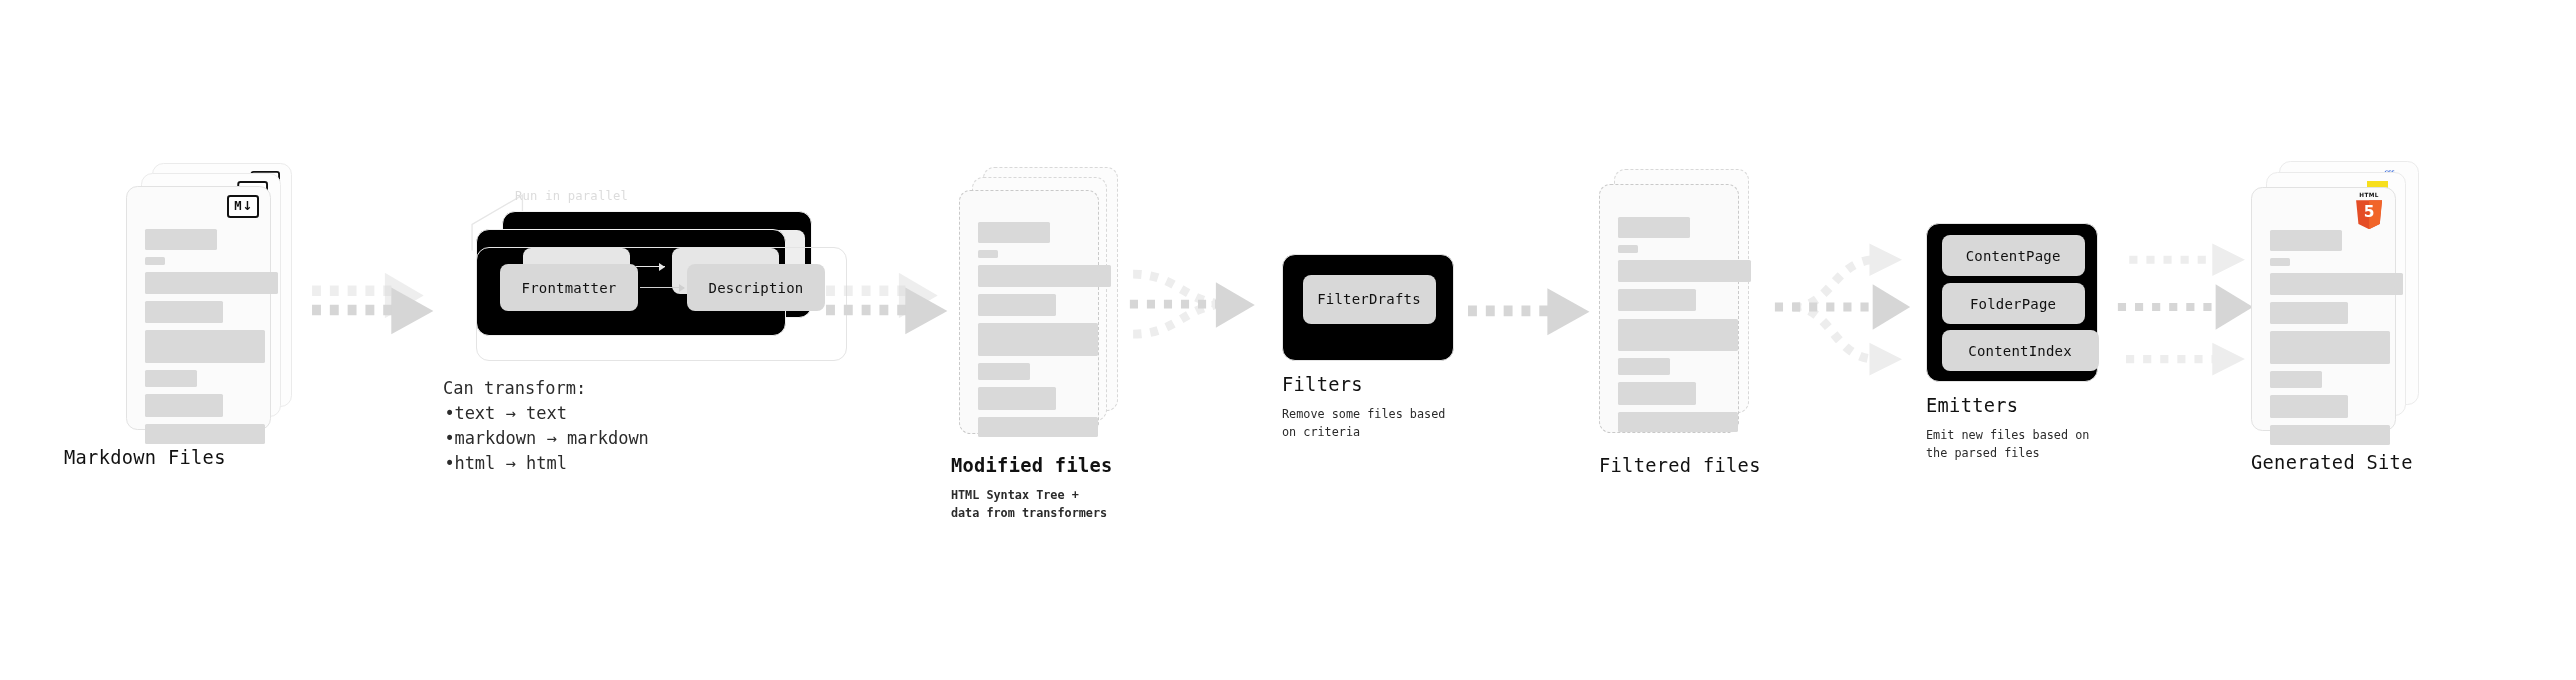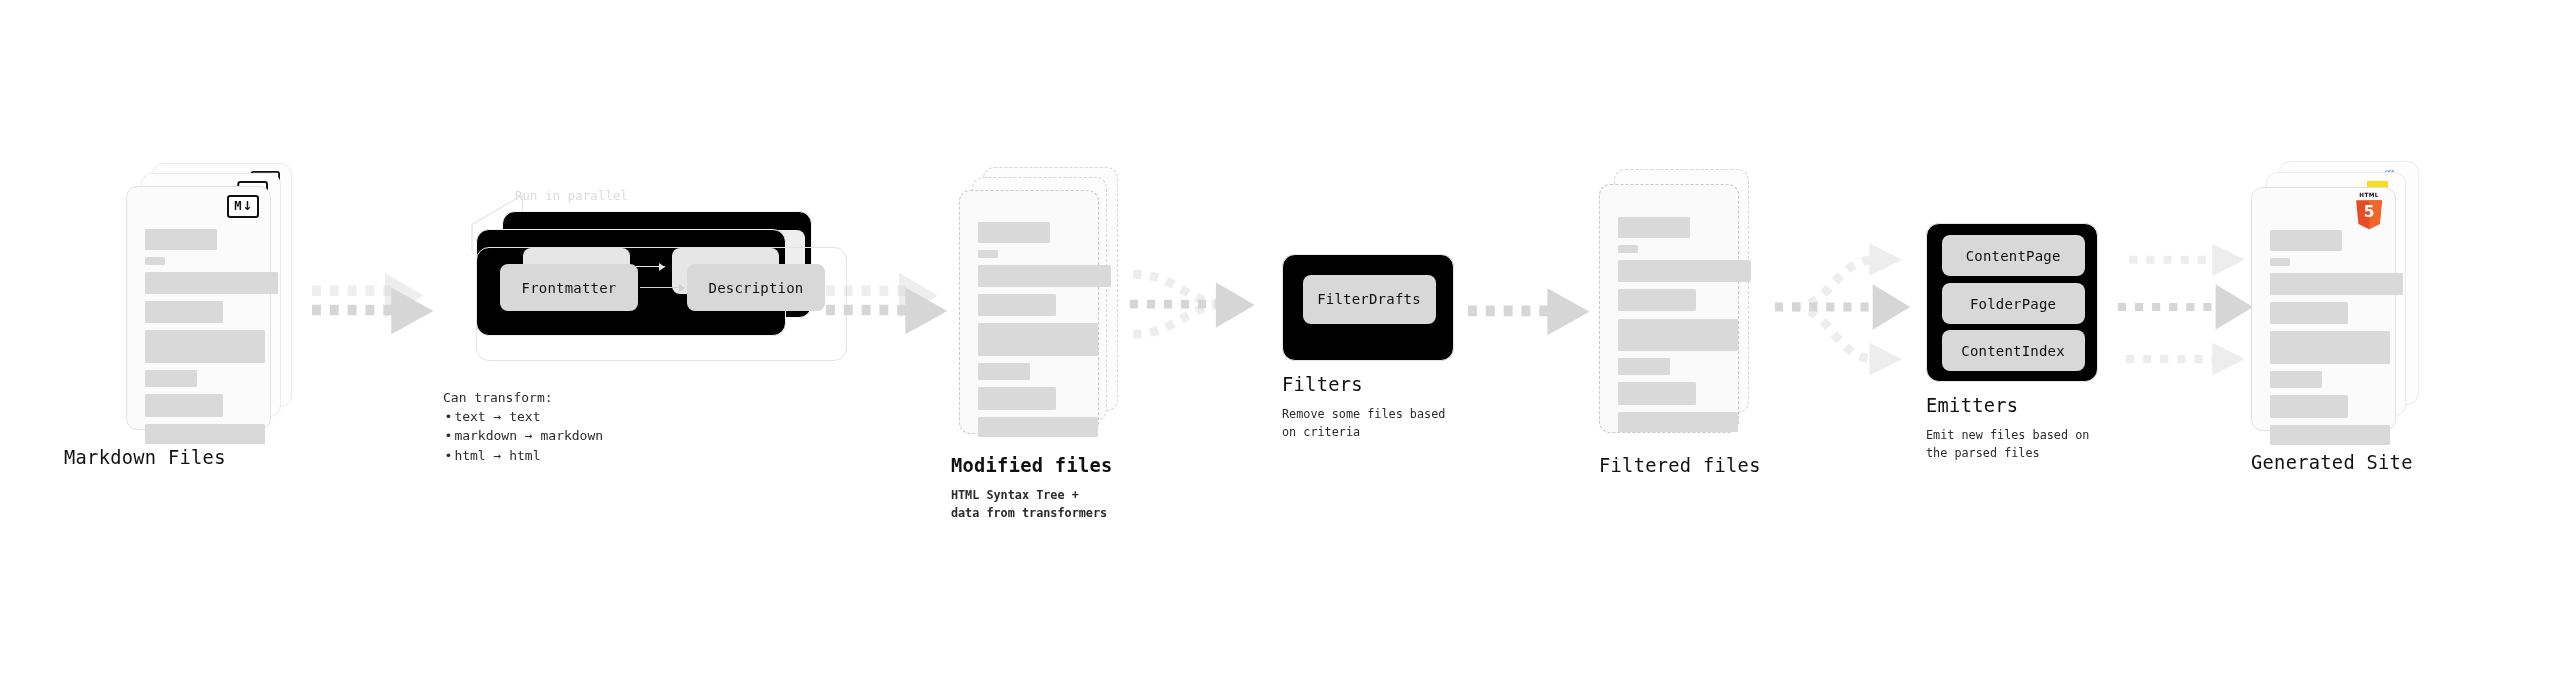--- a/index.html
+++ b/index.html
@@ -86,21 +86,21 @@
   }
 
   
   .flow{position:absolute;}
   .flow svg{display:block;overflow:visible;}
 
   
   .caption{position:absolute;}
   .cap-title{font-size:18.7px;color:#111;letter-spacing:0.3px;white-space:nowrap;}
   .cap-sub{font-size:11.8px;color:#2b2b2b;line-height:1.48;margin-top:11.4px;white-space:pre;}
-  .cap-list{font-size:13px;color:#2b2b2b;line-height:1.48;margin-top:14px;}
+  .cap-list{font-size:17px;color:#2b2b2b;line-height:1.48;margin-top:2px;}
   .cap-list .li{padding-left:11.4px;position:relative;white-space:pre;}
   .cap-list .li::before{content:"\2022";position:absolute;left:1.6px;}
 </style>
 </head>
 <body>
 
 <div class="stage">
 
   <div class="node" style="left:126px;top:163px;">
     <div class="doc-stack" style="width:171px;height:268px;">
@@ -287,21 +287,21 @@
       <polygon points="122,14 162,34 122,54" fill="#ededed"></polygon>
       <polygon points="122,136 162,156 122,176" fill="#ededed"></polygon>
       <polygon points="126,64 172,92 126,120" fill="#d6d6d6"></polygon>
     </svg>
   </div>
 
   <div class="node" style="left:1926px;top:223px;">
     <div class="gbox l1" style="left:0;top:0;width:172px;height:159px;">
       <div class="pill s1" style="left:14.6px;top:11.4px;width:143px;height:41px;">ContentPage</div>
       <div class="pill s1" style="left:14.6px;top:59px;width:143px;height:41px;">FolderPage</div>
-      <div class="pill s1" style="left:14.6px;top:106px;width:143px;height:41px;">ContentIndex</div>
+      <div class="pill s1" style="left:14.6px;top:106px;width:157px;height:41px;">ContentIndex</div>
     </div>
     <div class="caption" style="left:0;top:172px;width:309px;">
       <div class="cap-title">Emitters</div>
       <div class="cap-sub">Emit new files based on
 the parsed files</div>
     </div>
   </div>
 
   <div class="flow" style="left:2113px;top:232px;">
     <svg width="171" height="163" viewBox="0 0 210 200">

